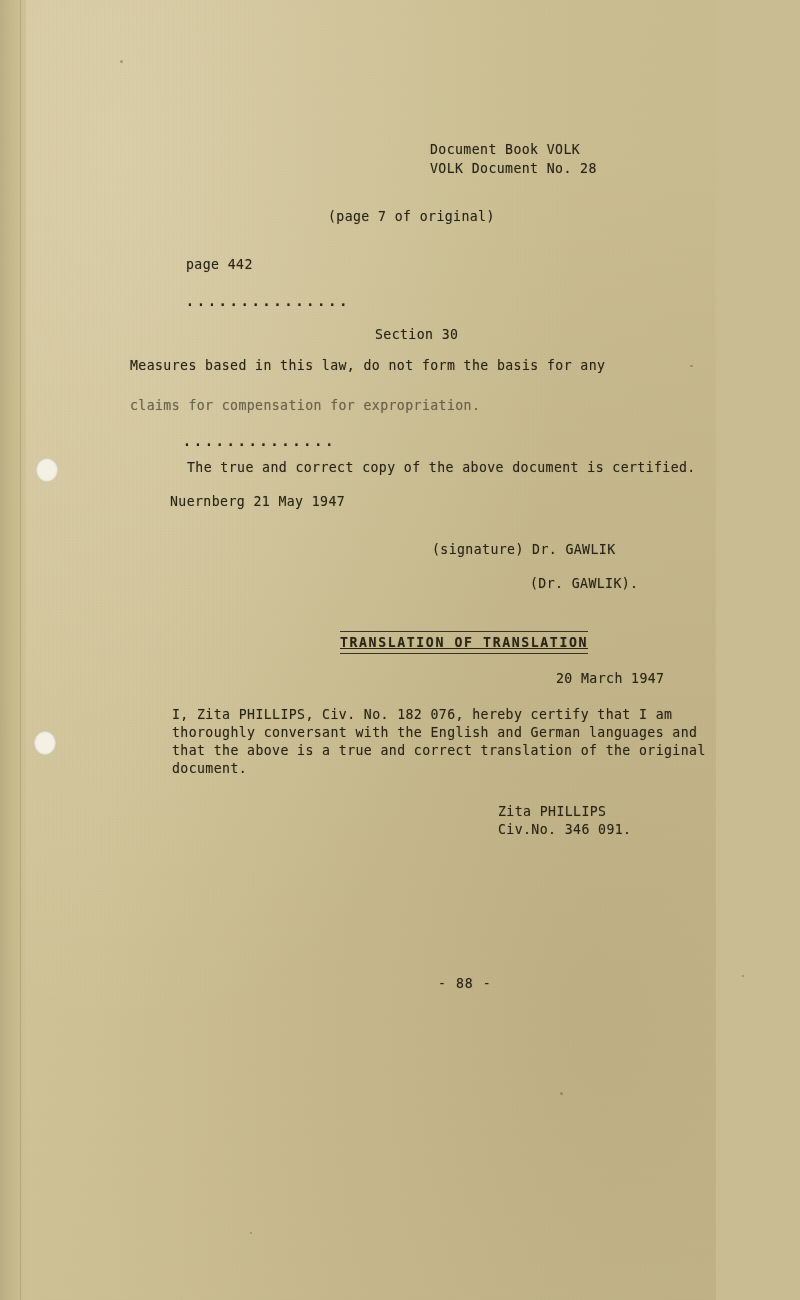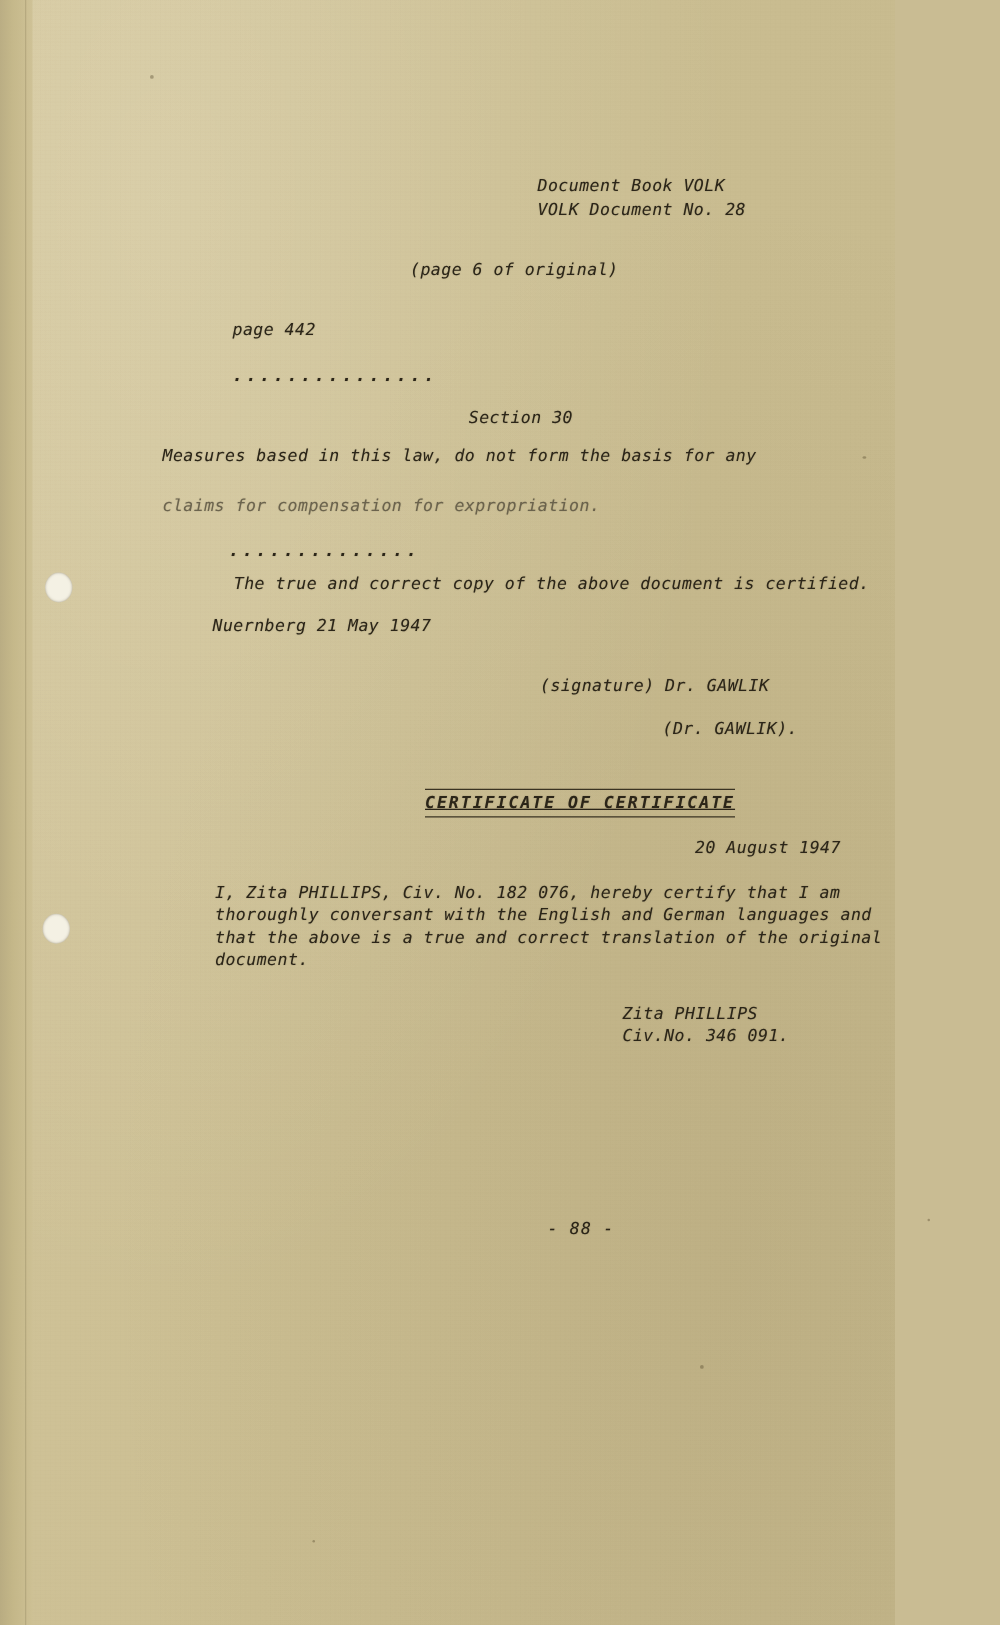--- a/index.html
+++ b/index.html
@@ -15,21 +15,20 @@
   }
   .page {
     position: relative;
     width: 716px;
     height: 1300px;
     background: #cdc094;
     background-image:
       radial-gradient(ellipse at 18% 12%, rgba(255,252,235,0.20), rgba(255,252,235,0) 55%),
       radial-gradient(ellipse at 82% 78%, rgba(120,100,60,0.13), rgba(120,100,60,0) 60%),
       linear-gradient(100deg, #d2c59b 0%, #cbbe92 45%, #c6b98d 100%);
-    font-style: italic;
   }
   
   .grain {
     position: absolute;
     inset: 0;
     opacity: 0.25;
     background-image:
       repeating-linear-gradient(0deg, rgba(90,75,45,0.035) 0 1px, rgba(0,0,0,0) 1px 3px),
       repeating-linear-gradient(90deg, rgba(90,75,45,0.03) 0 1px, rgba(0,0,0,0) 1px 4px);
     pointer-events: none;
@@ -111,34 +110,34 @@
   <div class="punch p2"></div>
 
   <div class="speck" style="left:120px; top:60px; width:3px; height:3px;"></div>
   <div class="speck" style="left:690px; top:365px; width:3px; height:2px;"></div>
   <div class="speck" style="left:560px; top:1092px; width:3px; height:3px;"></div>
   <div class="speck" style="left:250px; top:1232px; width:2px; height:2px;"></div>
   <div class="speck" style="left:742px; top:975px; width:2px; height:2px;"></div>
 
   <div class="typed" id="hdr">Document Book VOLK
 VOLK Document No. 28</div>
-  <div class="typed" id="pageof">(page 6 of original)</div>
+  <div class="typed" id="pageof">(page 7 of original)</div>
   <div class="typed" id="pagenum">page 442</div>
   <div class="typed" id="dots1">...............</div>
   <div class="typed" id="sect">Section 30</div>
   <div class="typed" id="body1">Measures based in this law, do not form the basis for any</div>
   <div class="typed faint" id="body2">claims for compensation for expropriation.</div>
   <div class="typed" id="dots2">..............</div>
   <div class="typed" id="cert1">The true and correct copy of the above document is certified.</div>
   <div class="typed" id="cert2">Nuernberg 21 May 1947</div>
   <div class="typed" id="sig1">(signature) Dr. GAWLIK</div>
   <div class="typed" id="sig2">(Dr. GAWLIK).</div>
 
-  <div class="typed" id="certhead">CERTIFICATE OF CERTIFICATE</div>
-  <div class="typed" id="certdate">20 August 1947</div>
+  <div class="typed" id="certhead">TRANSLATION OF TRANSLATION</div>
+  <div class="typed" id="certdate">20 March 1947</div>
   <div class="typed" id="certbody">I, Zita PHILLIPS, Civ. No. 182 076, hereby certify that I am
 thoroughly conversant with the English and German languages and
 that the above is a true and correct translation of the original
 document.</div>
   <div class="typed" id="signblock">Zita PHILLIPS
 Civ.No. 346 091.</div>
   <div class="typed" id="folio">- 88 -</div>
 </div>
 
 </body></html>

